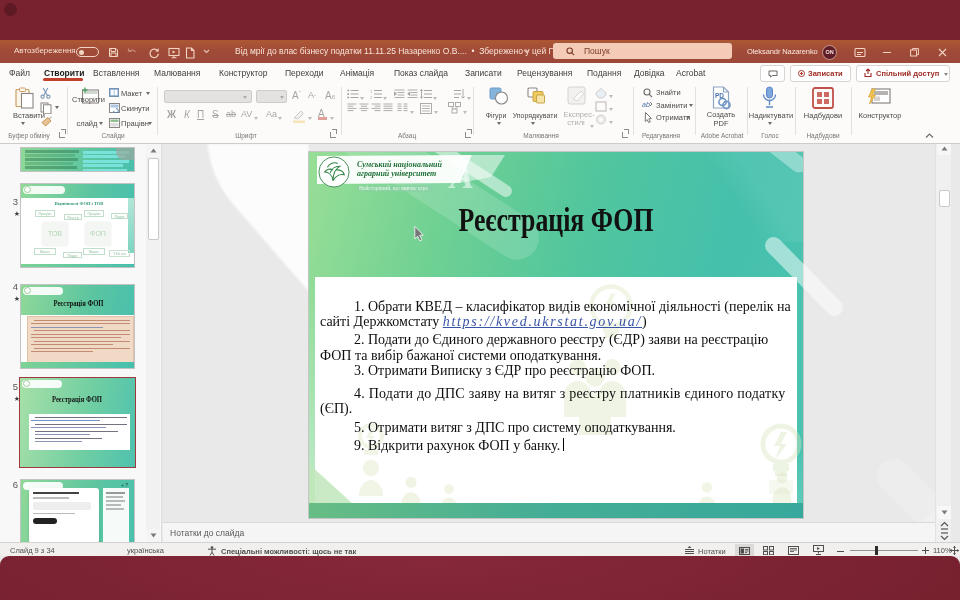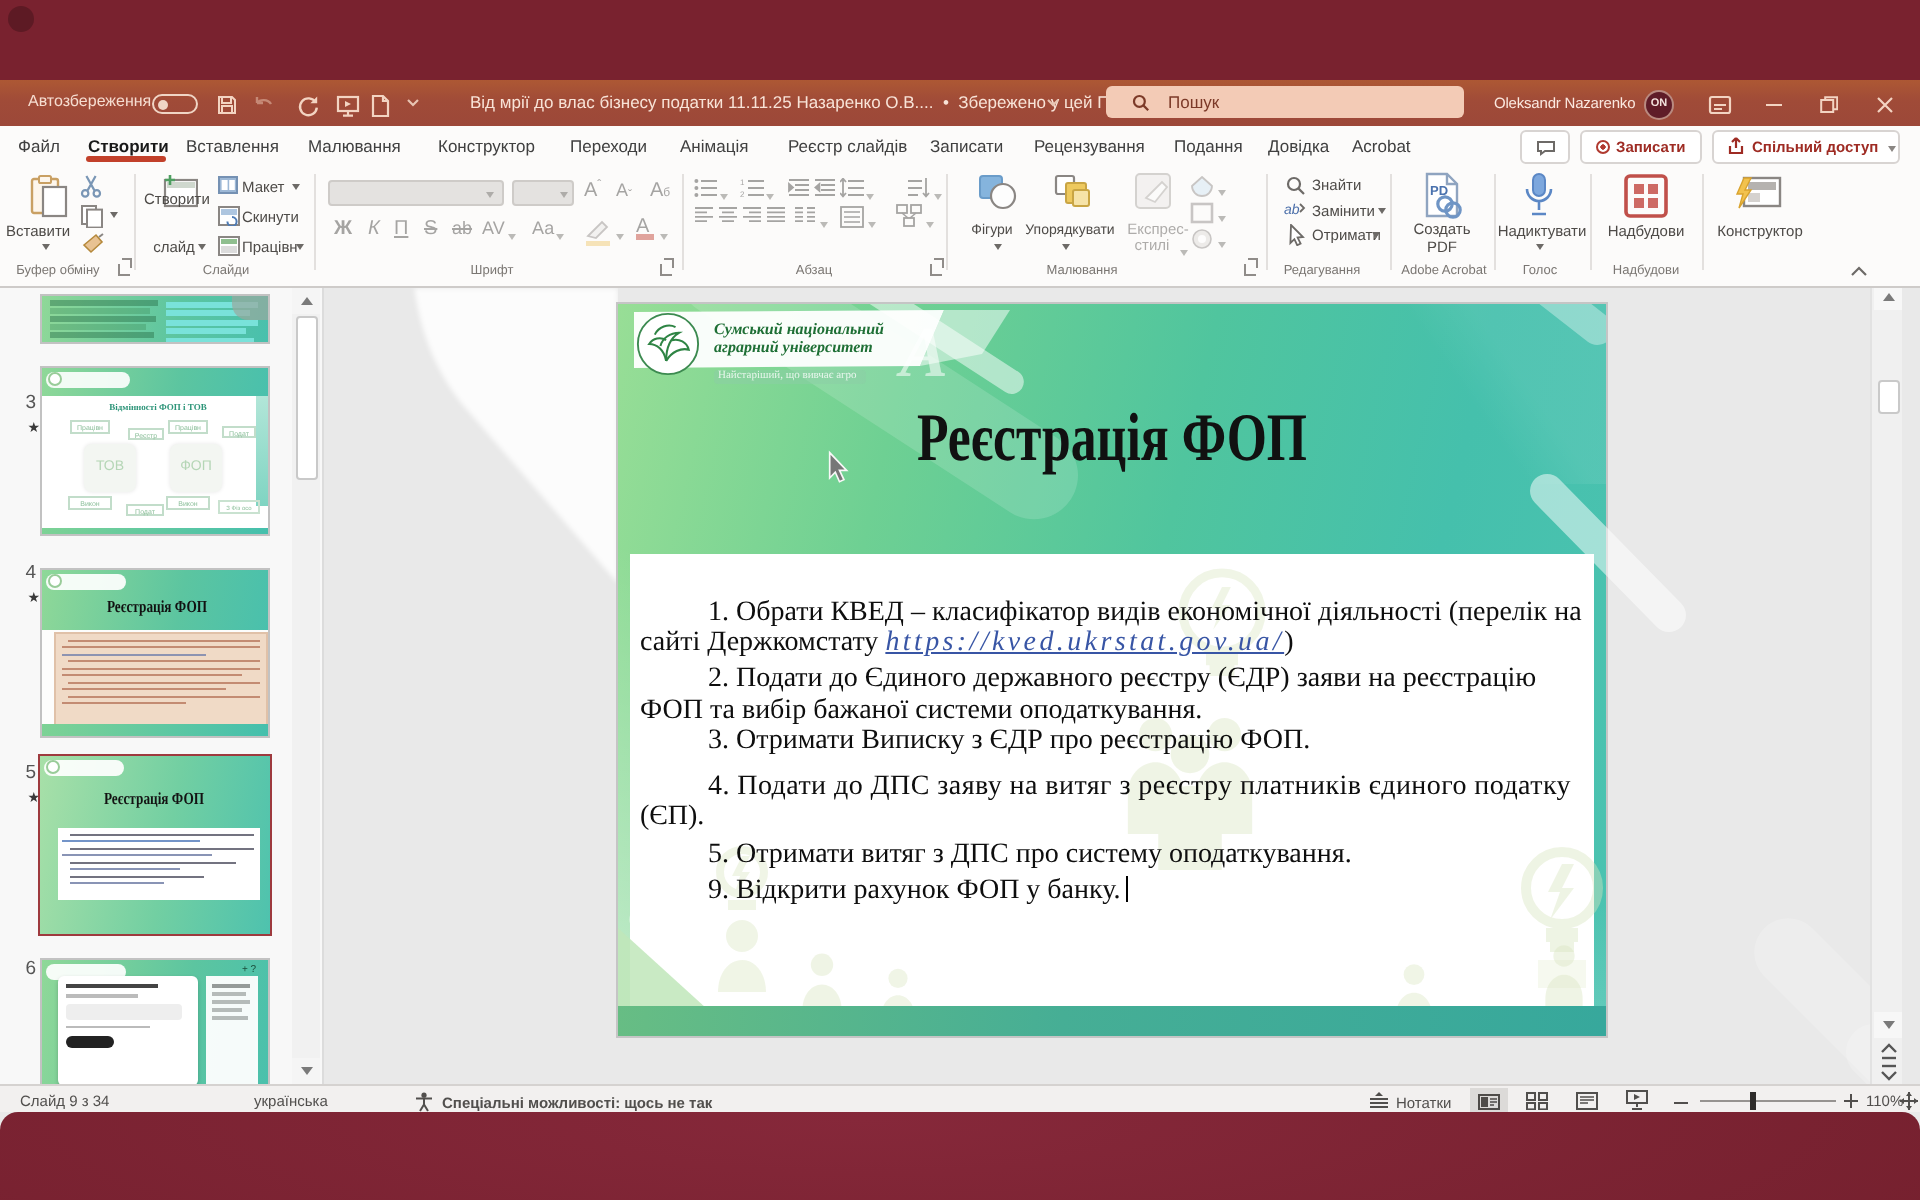--- a/index.html
+++ b/index.html
@@ -125,21 +125,21 @@
 </div>
 
 <div class="abs" id="tabs">
   <div class="abs tab" style="left:9px;">Файл</div>
   <div class="abs tab" id="tab-act" style="left:44px;">Створити</div>
   <div class="abs tab" style="left:93px;">Вставлення</div>
   <div class="abs tab" style="left:154px;">Малювання</div>
   <div class="abs tab" style="left:219px;">Конструктор</div>
   <div class="abs tab" style="left:285px;">Переходи</div>
   <div class="abs tab" style="left:340px;">Анімація</div>
-  <div class="abs tab" style="left:394px;">Реєстр слайдів</div>
+  <div class="abs tab" style="left:394px;">Показ слайда</div>
   <div class="abs tab" style="left:465px;">Записати</div>
   <div class="abs tab" style="left:517px;">Рецензування</div>
   <div class="abs tab" style="left:587px;">Подання</div>
   <div class="abs tab" style="left:634px;">Довідка</div>
   <div class="abs tab" style="left:676px;">Acrobat</div>
   <div class="abs rbtn" style="left:760px;width:25px;">
       <svg style="margin:4px auto;" width="10" height="8" viewBox="0 0 10 8">
         <path d="M1 1h8v4.5H4.5L2.5 7V5.5H1z" fill="none" stroke="#6d6a67" stroke-width="1"></path>
       </svg>
     </div>
@@ -151,21 +151,21 @@
 </div>
 <div class="abs" id="tabline"></div>
 
 <div class="abs" id="ribbon">
 
   <svg class="abs" style="left:15px;top:5px;" width="19" height="22" viewBox="0 0 19 22">
       <rect x="1" y="2.5" width="13" height="17" rx="1" fill="#fdf6ec" stroke="#c9a063" stroke-width="1.2"></rect>
       <rect x="4.5" y="1" width="6" height="3.5" rx="0.8" fill="#fdf6ec" stroke="#c9a063"></rect>
       <rect x="6.5" y="6.5" width="11.5" height="14.5" fill="#fff" stroke="#8a8683" stroke-width="1.1"></rect>
     </svg>
-  <div class="rlbl" style="left:3px;top:29px;width:42px;text-align:left;">Вставити</div>
+  <div class="rlbl" style="left:3px;top:29px;width:42px;text-align:right;">Вставити</div>
   <div class="abs chev" style="left:21px;top:40px;"></div>
   <svg class="abs" style="left:40px;top:5px;" width="11" height="12" viewBox="0 0 11 12">
       <path d="M3.2 1l4 7.2M7.8 1l-4 7.2" stroke="#7a96b5" stroke-width="1.1" fill="none"></path>
       <circle cx="2.6" cy="9.7" r="1.6" fill="none" stroke="#7a96b5" stroke-width="1.1"></circle>
       <circle cx="8.4" cy="9.7" r="1.6" fill="none" stroke="#7a96b5" stroke-width="1.1"></circle>
     </svg>
   <svg class="abs" style="left:40px;top:20px;" width="12" height="12" viewBox="0 0 12 12">
       <rect x="1" y="1" width="7" height="9" fill="#fff" stroke="#8a8683"></rect>
       <rect x="3.5" y="2.8" width="7.5" height="9" fill="#fff" stroke="#8a8683"></rect>
     </svg>
@@ -640,20 +640,23 @@
           <path d="M1 8h7" stroke="#555" stroke-width="1.2"></path>
         </svg>
       </div>
     <div class="abs" style="left:1px;top:391px;width:14px;height:10px;">
         <svg style="margin:0 auto;display:block;" width="9" height="9" viewBox="0 0 9 9">
           <path d="M1 1h7" stroke="#555" stroke-width="1.2"></path>
           <path d="M1 4L4.5 7.5L8 4" fill="none" stroke="#555" stroke-width="1.2"></path>
         </svg>
       </div>
   </div>
+  <div class="abs" id="notesbar">
+      <span style="position:absolute;left:7px;top:5px;">Нотатки до слайда</span>
+    </div>
   <svg class="abs" style="left:414px;top:81px;" width="11" height="17" viewBox="0 0 13 19">
       <path d="M1 1l10 10.5H6.8l2.6 5.5-2.6 1.2-2.5-5.6L1 16z" fill="#777" stroke="#f8f8f8" stroke-width="1"></path>
     </svg>
 </div>
 
 <div class="abs" id="statusbar">
   <div class="abs sb" style="left:10px;">Слайд 9 з 34</div>
   <div class="abs sb" style="left:127px;">українська</div>
   <div class="abs sb" style="left:207px;"><svg style="display:inline-block;vertical-align:-2px;margin-right:4px;" width="10" height="10" viewBox="0 0 10 10">
         <circle cx="5" cy="1.6" r="1.3" fill="#514f4d"></circle>

